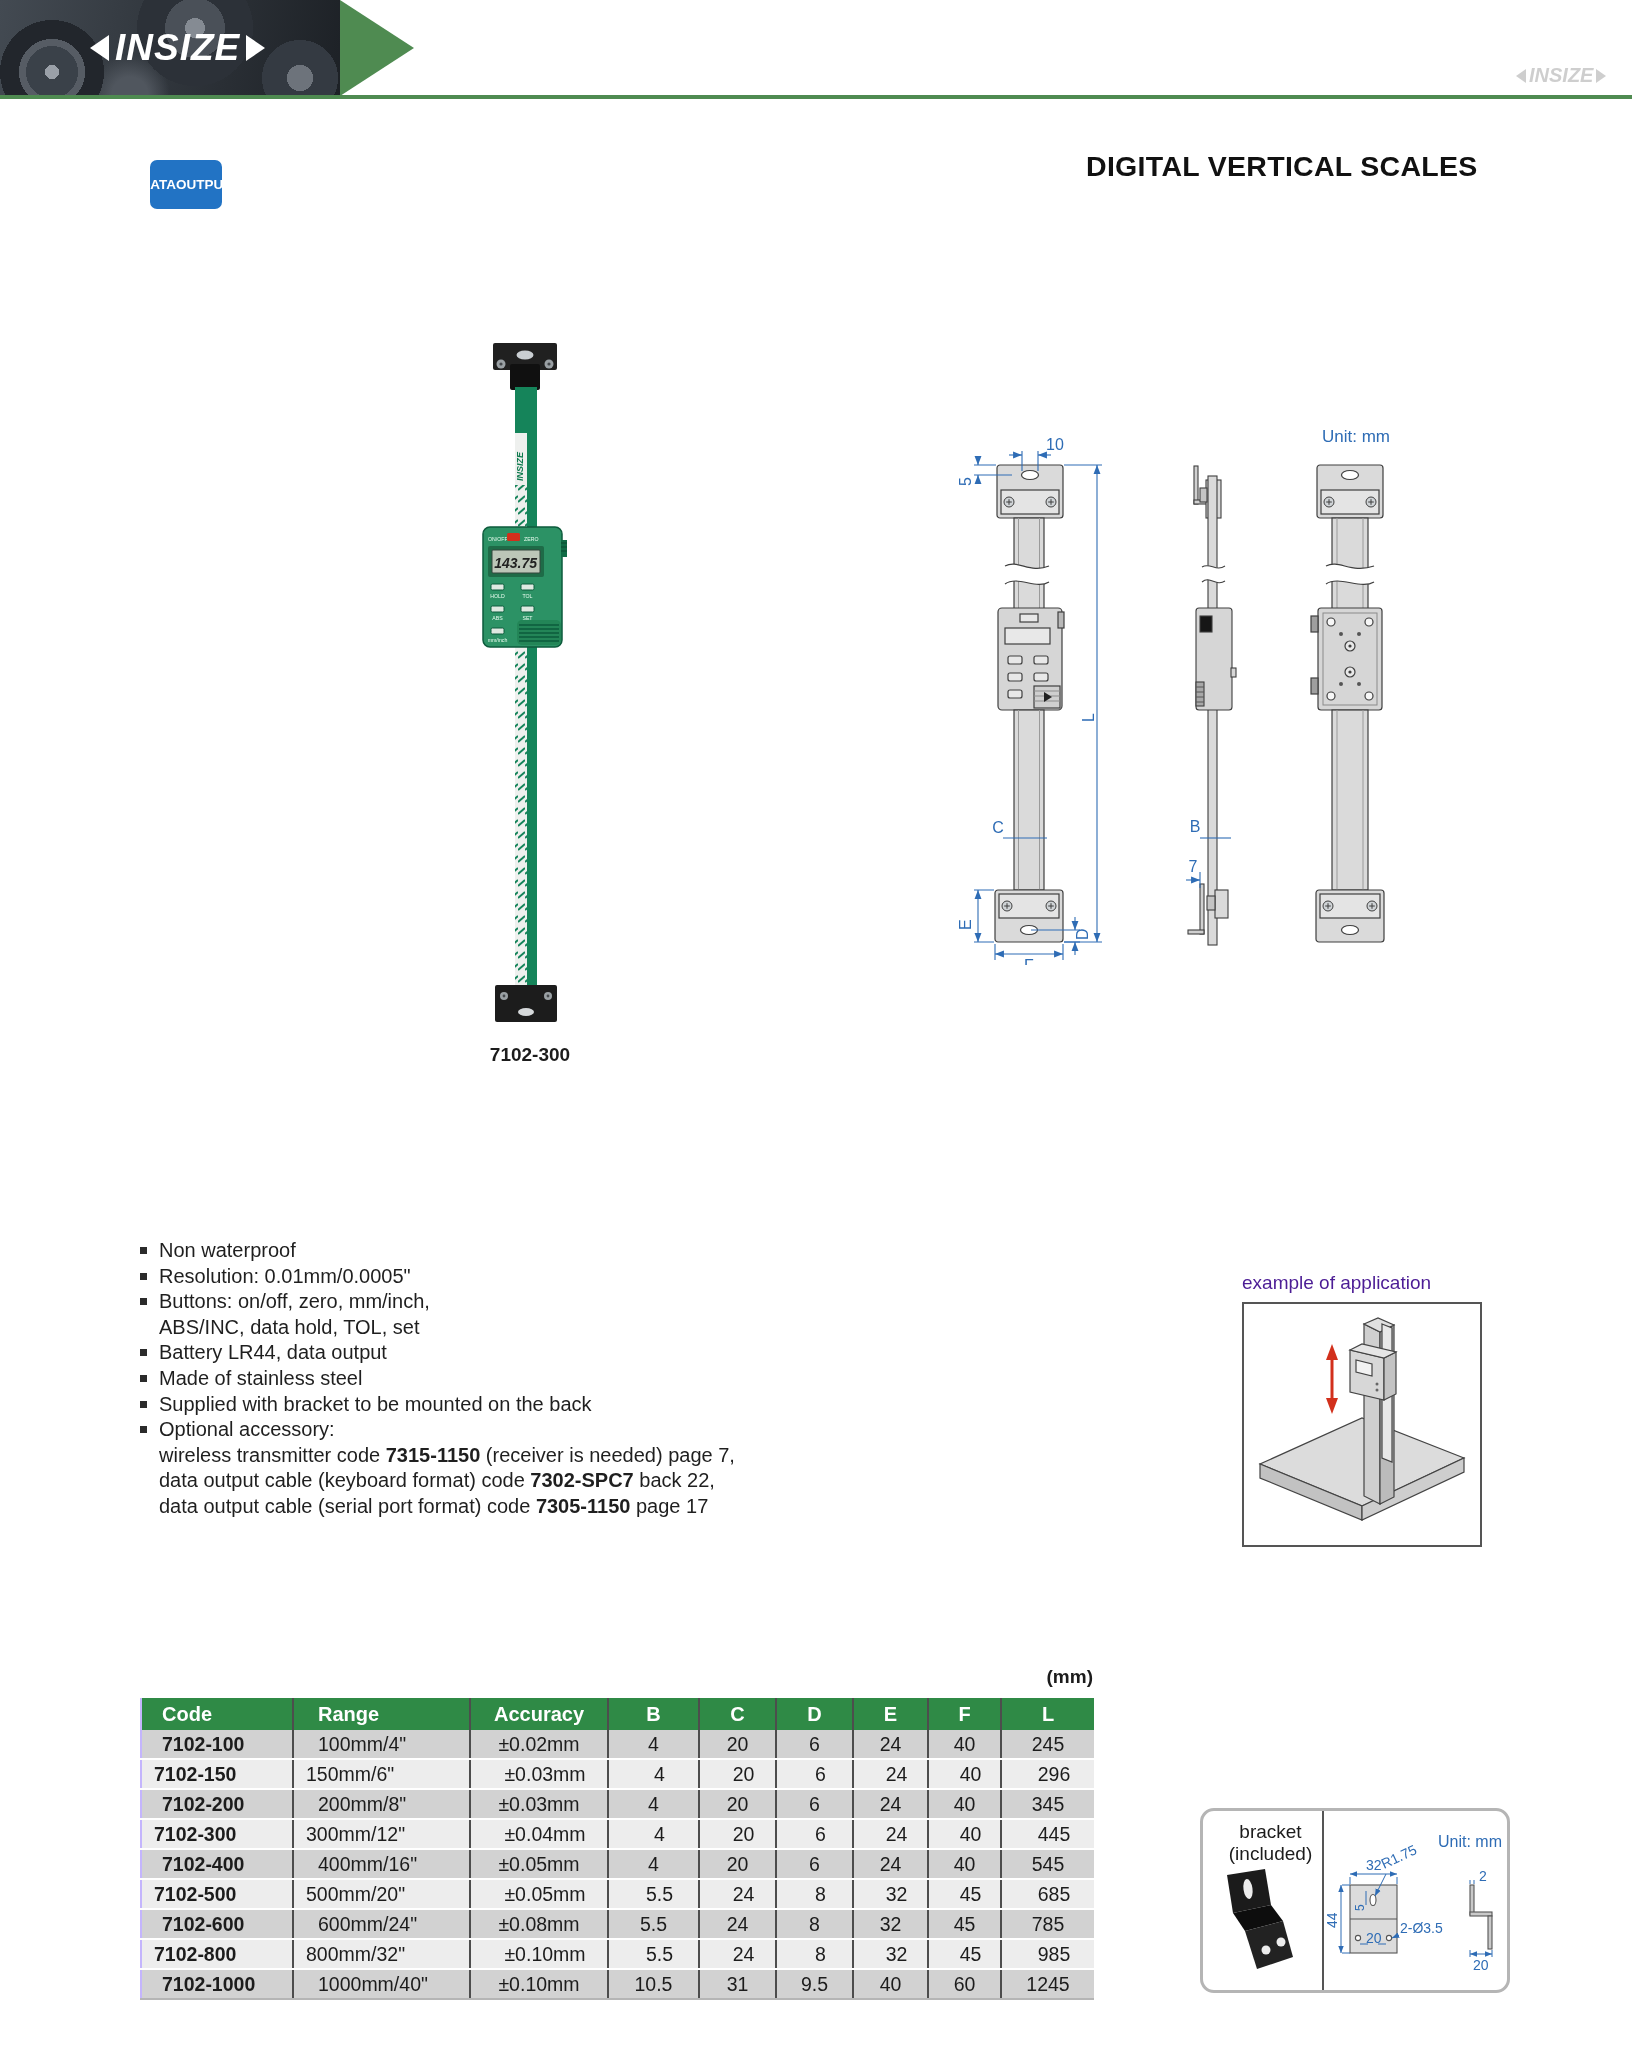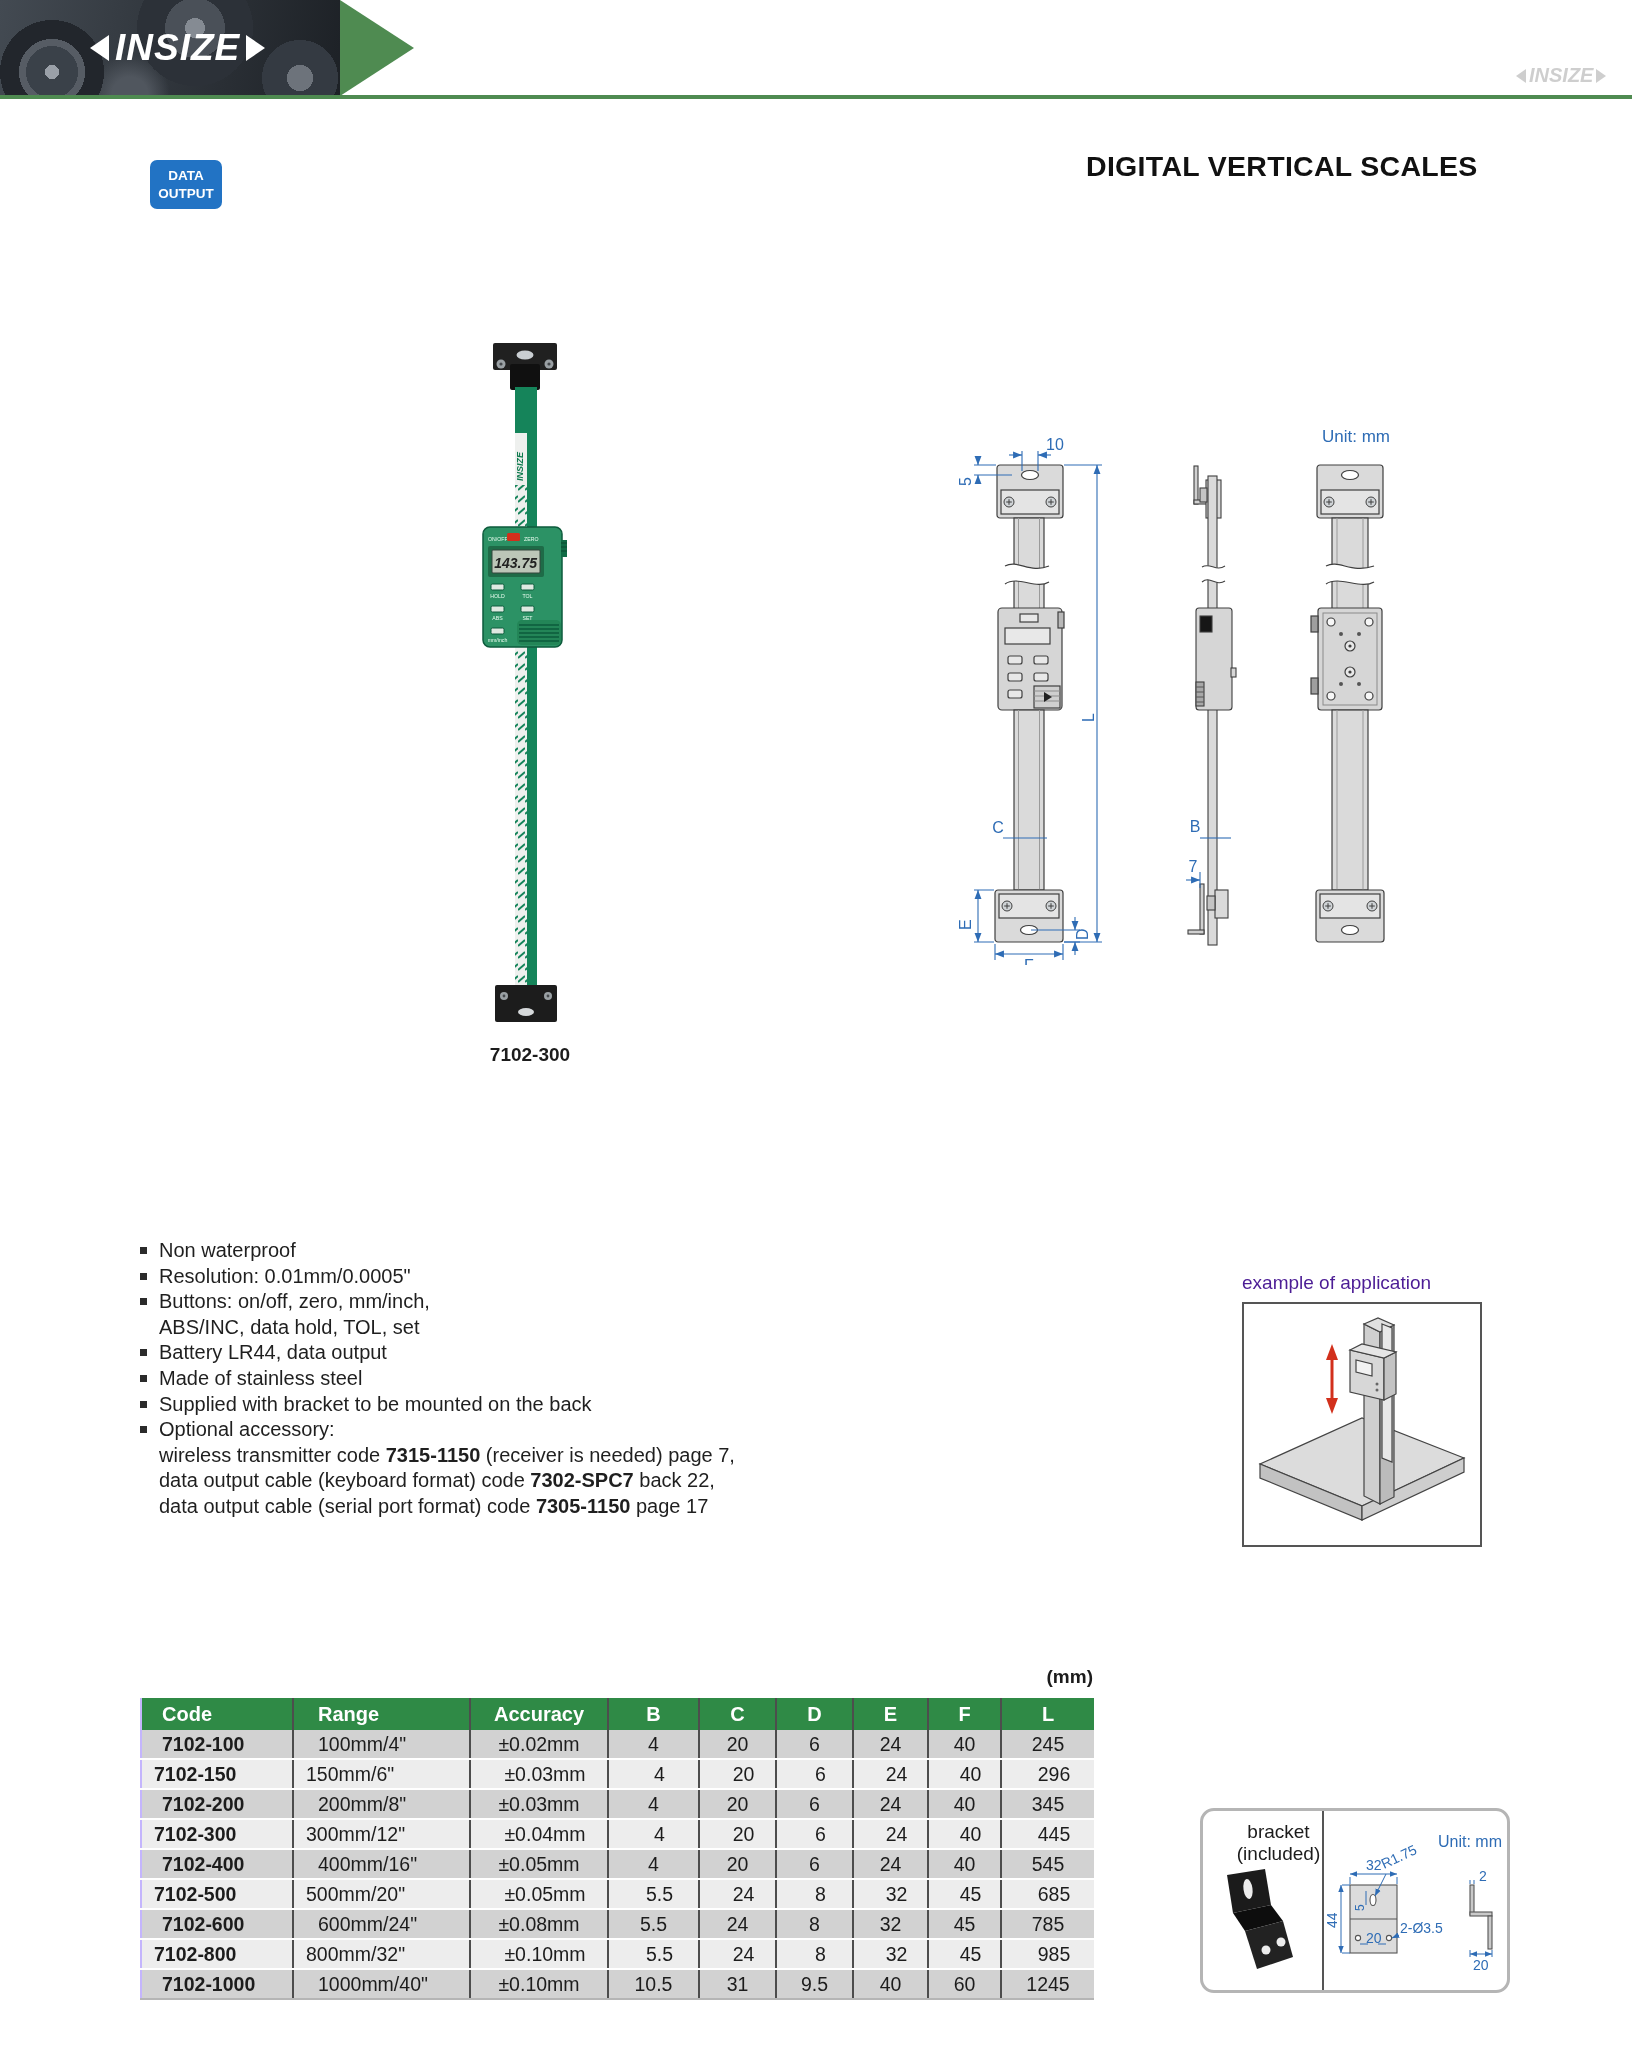--- a/index.html
+++ b/index.html
@@ -22,21 +22,21 @@
   .banner-chevron{left:340px;top:0;width:0;height:0;
     border-top:48.5px solid transparent;border-bottom:48.5px solid transparent;border-left:74px solid #4F8B51;}
   .header-rule{left:0;top:95px;width:1632px;height:4px;background:#4F8B51;}
   .watermark{left:1516px;top:64px;display:flex;align-items:center;gap:3px;opacity:.85;}
   .watermark .word{color:#c6c6c6;font-size:20px;font-weight:bold;font-style:italic;}
   .wtri-l{width:0;height:0;border-top:7px solid transparent;border-bottom:7px solid transparent;border-right:10px solid #c6c6c6;}
   .wtri-r{width:0;height:0;border-top:7px solid transparent;border-bottom:7px solid transparent;border-left:10px solid #c6c6c6;}
 
   .badge{left:150px;top:160px;width:72px;height:49px;background:#2273C4;border-radius:7px;
     color:#fff;font-weight:bold;font-size:13.5px;line-height:1.3;
-    display:flex;flex-direction:column;align-items:center;justify-content:center;}
+    display:flex;align-items:center;justify-content:center;}
   .page-title{left:1086px;top:150px;width:372px;text-align:right;
     font-size:28.5px;font-weight:bold;color:#111;letter-spacing:.3px;white-space:nowrap;}
 
   
   .product-code{left:455px;top:1044px;width:150px;text-align:center;font-size:19px;font-weight:bold;}
 
   
   .features{left:138px;top:1238px;width:660px;font-size:20px;color:#1f1f1f;}
   .feat-line{display:flex;line-height:25.6px;}
   .feat-line .bullet{flex:none;width:7px;height:7px;background:#2b2b2b;margin:9px 12px 0 2px;}
@@ -62,21 +62,21 @@
   table.spec tr.odd td{background:#d2d2d2;}
   table.spec tr.even td{background:#ededed;padding-left:12px;}
   table.spec th:first-child,table.spec td:first-child{border-left:2px solid #c4b5fd;}
   table.spec th:last-child,table.spec td:last-child{border-right:none;}
   table.spec tr:last-child td{border-bottom:2px solid #b5b5b5;}
 
   
   .bracket-card{left:1200px;top:1808px;width:310px;height:185px;border:3px solid #b5b5b5;
     border-radius:14px;background:#fff;box-sizing:border-box;}
   .card-divider{position:absolute;left:119px;top:0;width:2px;height:179px;background:#555;}
-  .bracket-label{position:absolute;left:16px;top:10px;width:119px;text-align:center;
+  .bracket-label{position:absolute;left:8px;top:10px;width:119px;text-align:center;
     font-size:19px;line-height:22px;color:#1c1c1c;}
   svg text{font-family:"Liberation Sans",sans-serif;}
 </style>
 </head>
 <body>
 
 <div class="abs banner-photo">
   <div class="abs logo">
     <span class="tri-l"></span>
     <span class="word">INSIZE</span>

